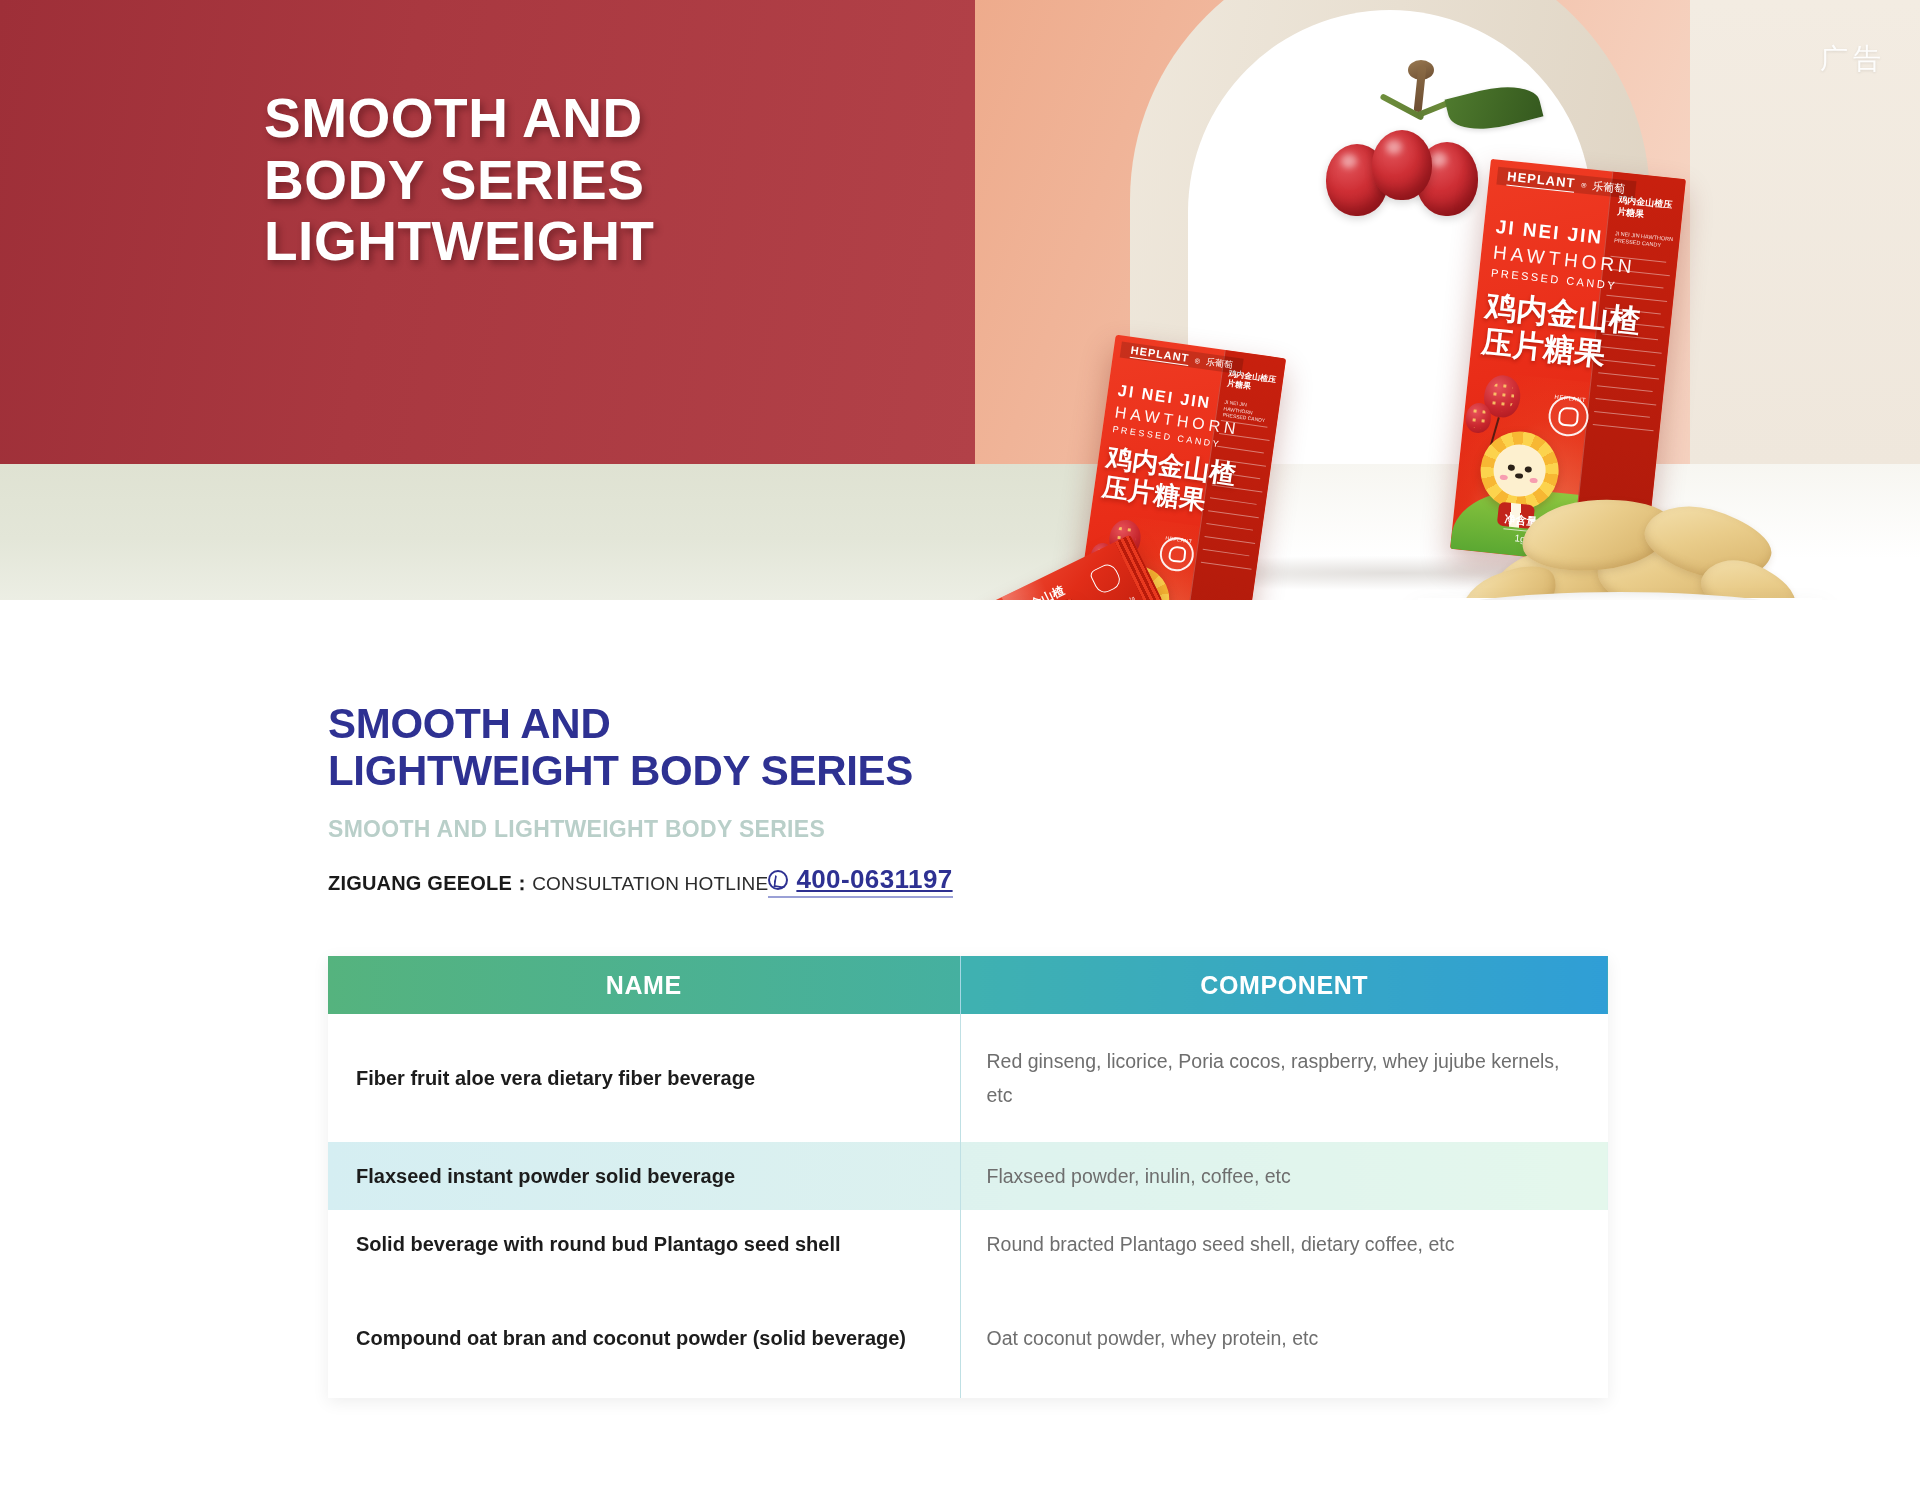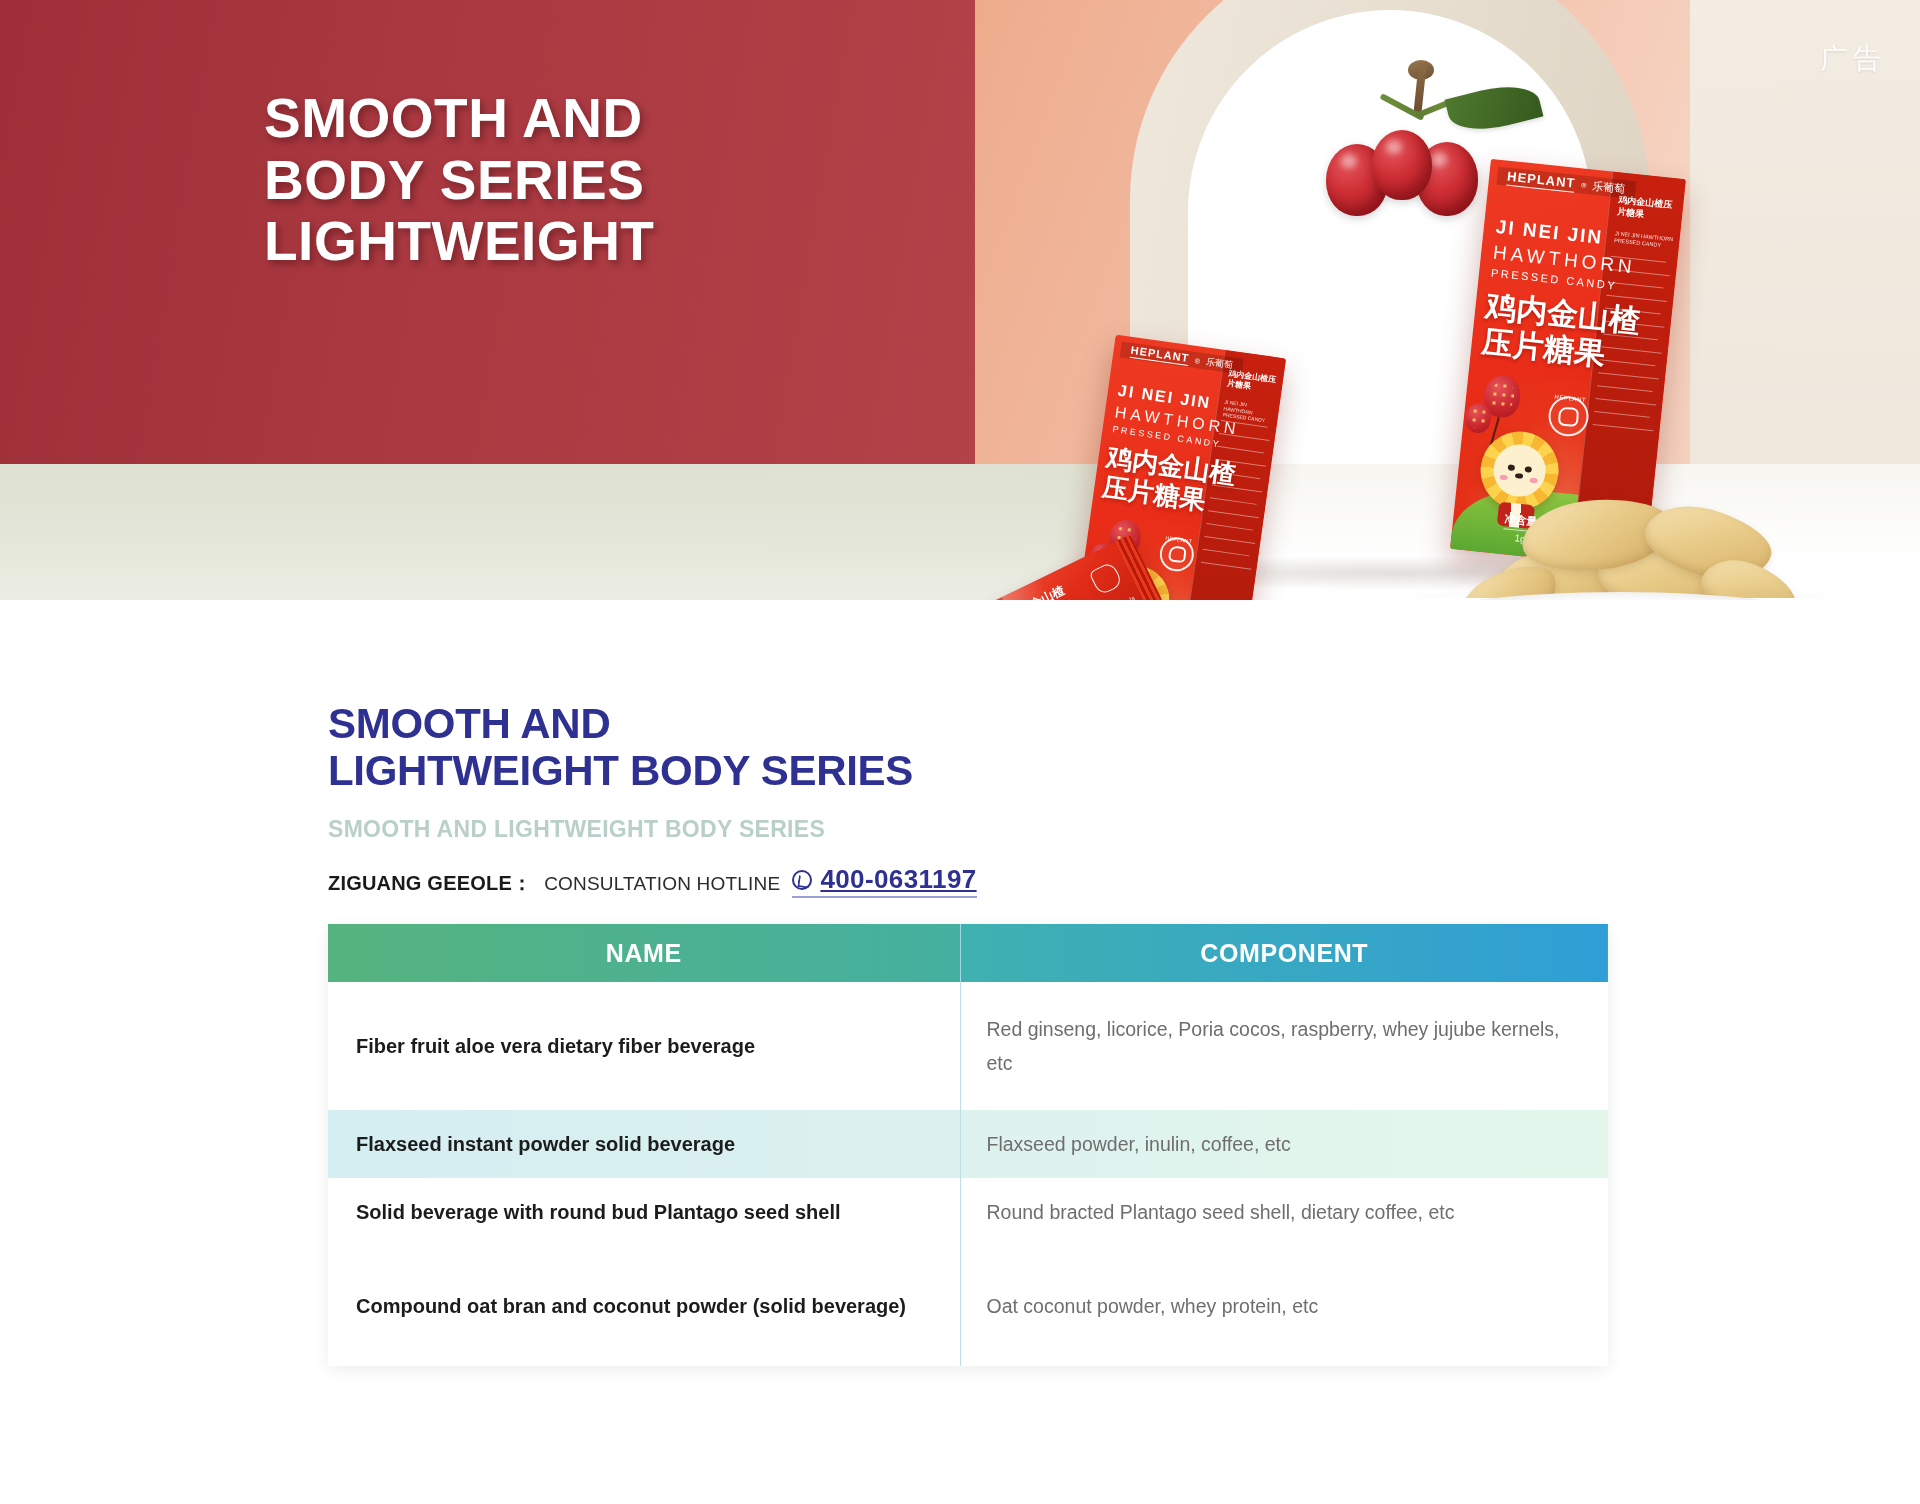--- a/index.html
+++ b/index.html
@@ -256,21 +256,21 @@
     letter-spacing:-0.3px;
   }
   .sec-title span { display:block; }
   .sec-sub {
     position:absolute; left:328px; top:216px;
     color:#b9cfc9; font-size:23px; font-weight:700; letter-spacing:0.3px;
   }
 
   .hotline {
     position:absolute; left:328px; top:264px;
-    display:flex; align-items:baseline; gap:12px;
+    display:flex; align-items:baseline; 
   }
   .hot-brand { color:#1a1a1a; font-size:20px; font-weight:800; letter-spacing:.2px; }
   .hot-label { color:#2b2b2b; font-size:19px; font-weight:400; letter-spacing:.2px; }
   .hot-num {
     color:#2e3192; font-size:26px; font-weight:800; letter-spacing:.4px;
     border-bottom:2px solid #9aa0d6; padding-bottom:1px;
     display:flex; align-items:center; gap:8px;
   }
   .phone-ico {
     display:inline-block; width:20px; height:20px; border:2px solid #2e3192;
@@ -278,21 +278,21 @@
   }
   .phone-ico::before{
     content:""; position:absolute; left:4px; top:3.5px;
     width:9px; height:9px; border:2.4px solid #2e3192;
     border-right-color:transparent; border-top-color:transparent;
     border-radius:3px 0 5px 0; transform:rotate(8deg);
   }
 
   
   .tbl {
-    position:absolute; left:328px; top:324px; width:1280px;
+    position:absolute; left:328px; top:356px; width:1280px;
     border-collapse:collapse; table-layout:fixed;
     box-shadow:0 4px 16px rgba(0,0,0,0.07);
     background:#1d4ed8;
   }
   .tbl col.c1 { width:632px; }
   .tbl col.c2 { width:648px; }
   .tbl thead th {
     height:58px; color:#fff; font-size:25px; font-weight:700; letter-spacing:.6px;
     text-align:center; vertical-align:middle;
   }

